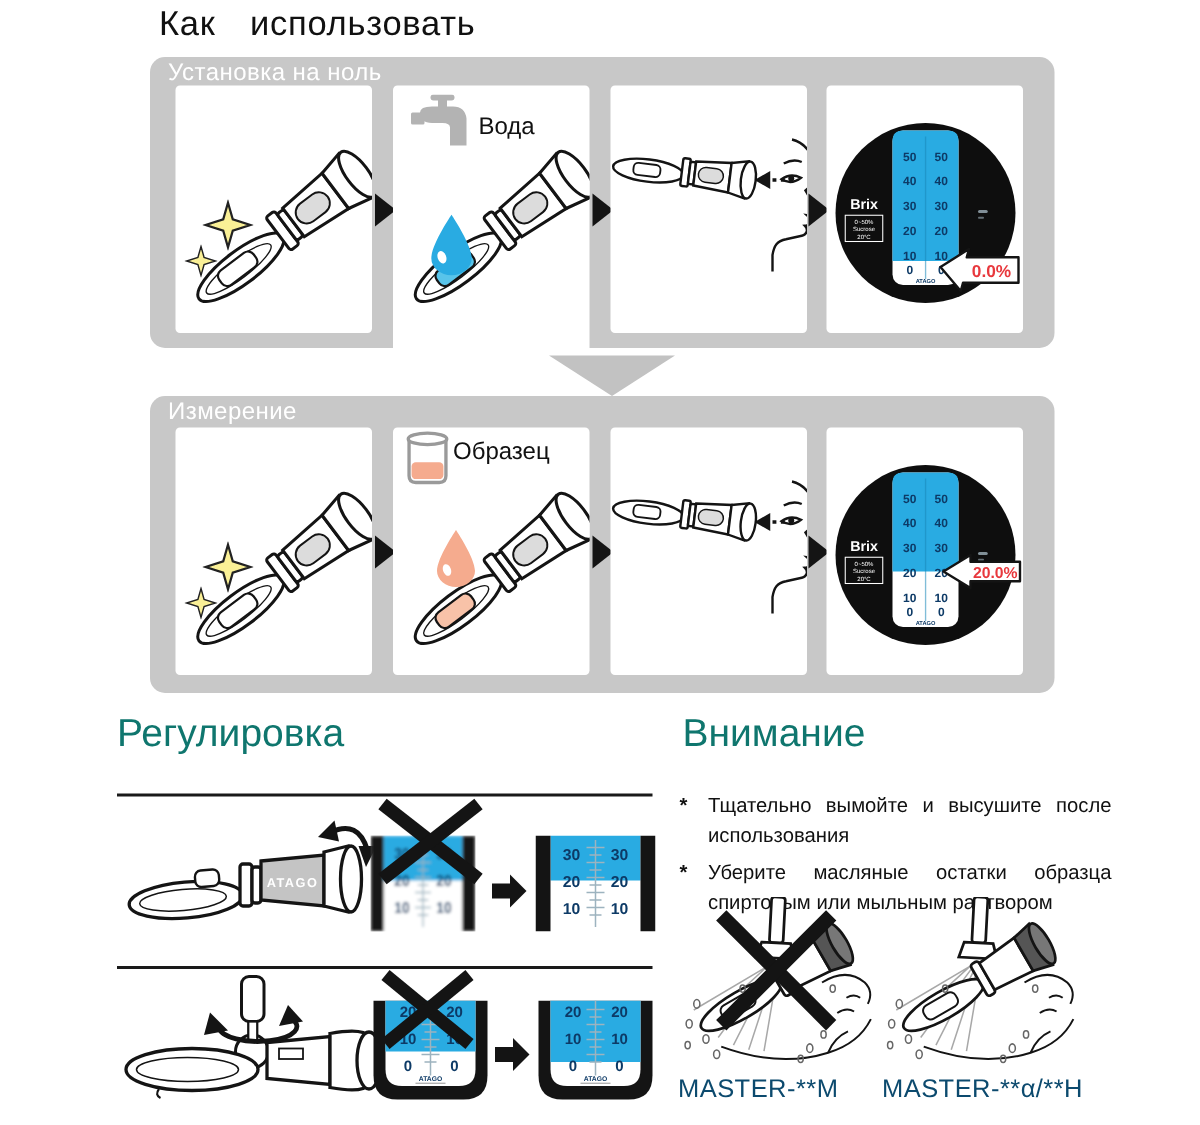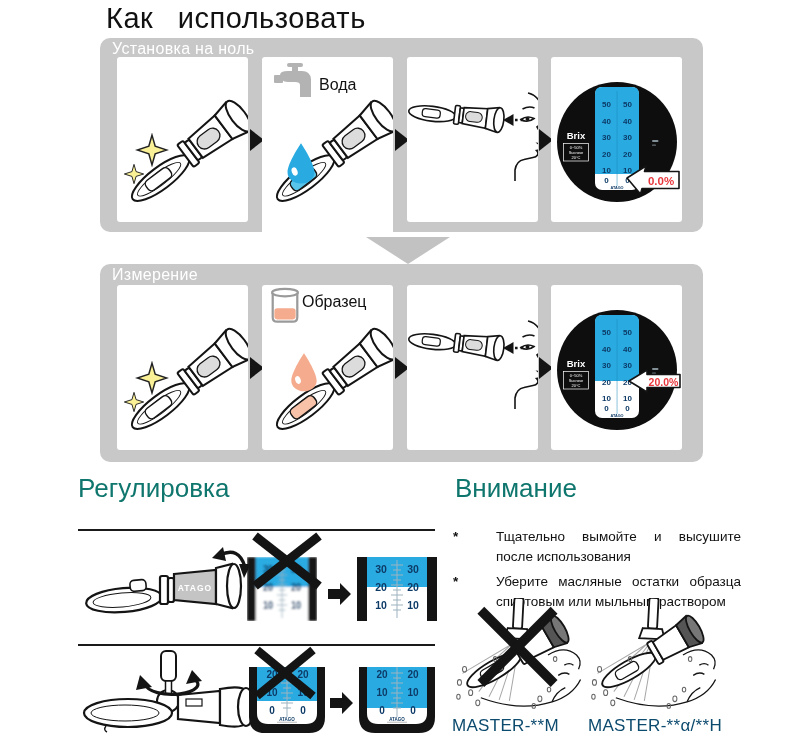--- a/index.html
+++ b/index.html
@@ -1,33 +1,33 @@
 <!DOCTYPE html>
 <html><head>
 <meta charset="utf-8">
 <style>
   html,body{margin:0;padding:0;background:#fff;}
   #page{position:relative;width:800px;height:750px;background:#fff;overflow:hidden;
         font-family:"Liberation Sans",sans-serif;color:#161616;}
   .abs{position:absolute;}
-  .title{font-size:29px;color:#111;word-spacing:16px;letter-spacing:.5px;}
+  .title{font-size:23px;color:#111;word-spacing:16px;letter-spacing:.5px;}
   .container{background:#c8c8c8;border-radius:10px;padding-left:10px;}
   .sec-header{color:#ffffff;font-size:16px;letter-spacing:.3px;}
   .panel{background:#ffffff;border-radius:3px;}
   .step-arrow{width:0;height:0;border-top:11px solid transparent;border-bottom:11px solid transparent;
               border-left:14px solid #141414;}
   .chevron{width:0;height:0;border-left:42px solid transparent;border-right:42px solid transparent;
            border-top:27px solid #c2c2c2;}
   .h2{font-size:26px;color:#0f766e;}
   .rule{height:2px;background:#1a1a1a;}
   .iconlabel{font-size:16px;color:#111;}
   .bullets{width:288px;font-size:13.5px;line-height:1.5;color:#111;}
   .bullet{display:flex;margin-bottom:4px;}
   .bullet .ast{width:19px;flex:none;font-weight:bold;}
-  .bullet .txt{flex:1;text-align:justify;margin-left:24px;}
+  .bullet .txt{flex:1;text-align:justify;}
   .model-label{font-size:17px;color:#0c4a6e;letter-spacing:.3px;}
   svg{display:block;}
   svg text{font-family:"Liberation Sans",sans-serif;}
 </style>
 </head>
 <body>
 
 <div id="page">
 
   <svg width="0" height="0" style="position:absolute" aria-hidden="true">

